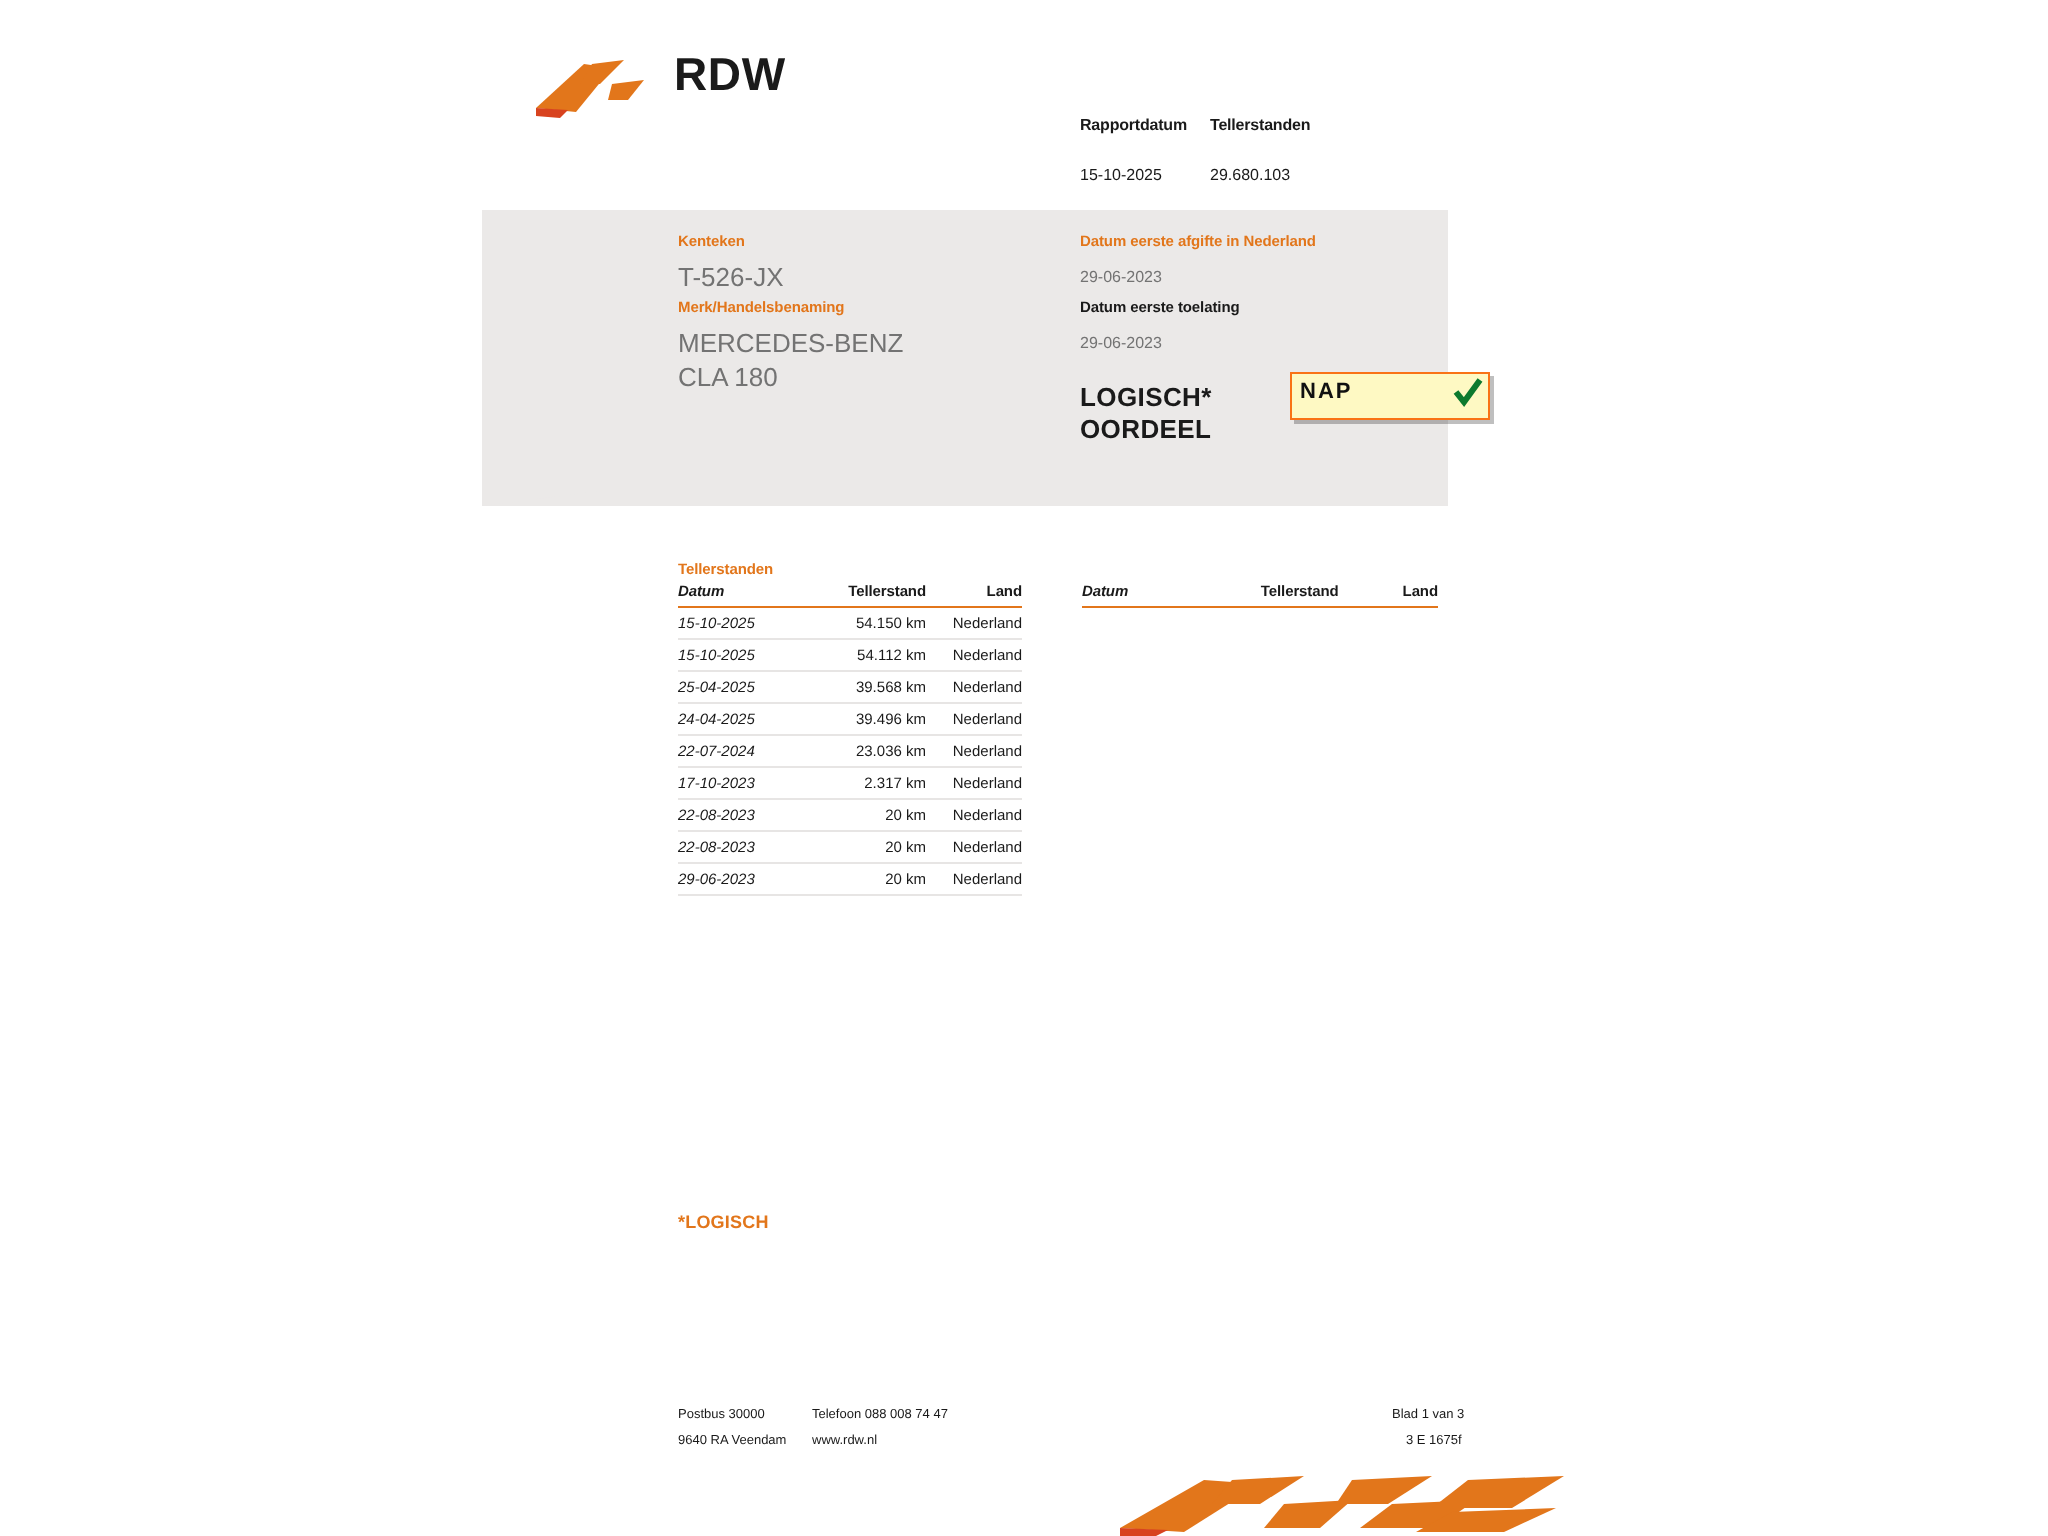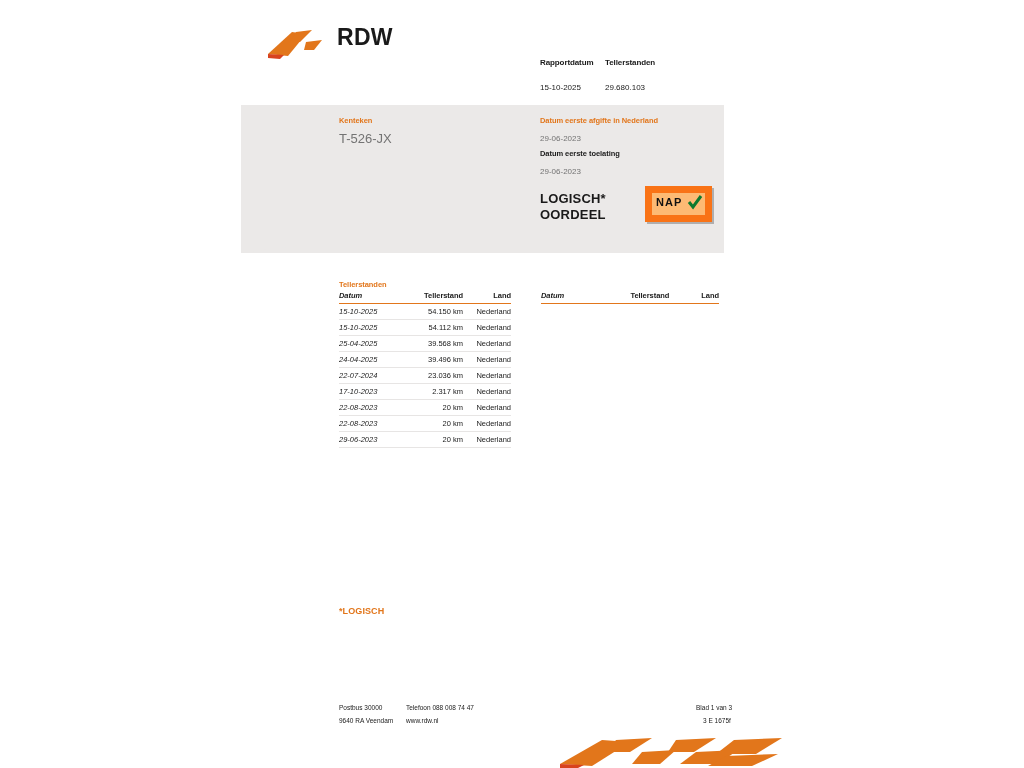--- a/index.html
+++ b/index.html
@@ -114,23 +114,24 @@
     font-size: 13px;
     font-weight: bold;
     color: #1a1a1a;
     line-height: 16px;
     letter-spacing: 0.2px;
   }
   .nap-badge {
     position: absolute;
     left: 645px; top: 186px;
     width: 53px; height: 22px;
-    background: #fdba74;
-    border: 7px solid #f97316;
+    background: #fef9c3;
+    border: 1px solid #f97316;
     box-shadow: 2px 2px 0 rgba(0,0,0,0.25);
+    padding-left: 45px;
   }
   .nap-badge .nap-text {
     position: absolute;
     left: 4px; top: 3px;
     font-size: 11px;
     font-weight: bold;
     color: #111;
     letter-spacing: 1px;
   }
   .nap-badge .nap-check {
@@ -243,20 +244,25 @@
   </div>
 
   <div class="panel"></div>
   <div class="panel-notch"></div>
 
   <div class="field" id="f-kenteken">
     <span class="lbl">Kenteken</span>
     <span class="val">T-526-JX</span>
   </div>
 
+  <div class="field" id="f-merk">
+    <span class="lbl">Merk/Handelsbenaming</span>
+    <span class="val">MERCEDES-BENZ</span>
+    <span class="val">CLA 180</span>
+  </div>
 
 
   <div class="field" id="f-afgifte">
     <span class="lbl">Datum eerste afgifte in Nederland</span>
     <span class="val small">29-06-2023</span>
   </div>
 
   <div class="field" id="f-toelating">
     <span class="lbl dark">Datum eerste toelating</span>
     <span class="val small">29-06-2023</span>

